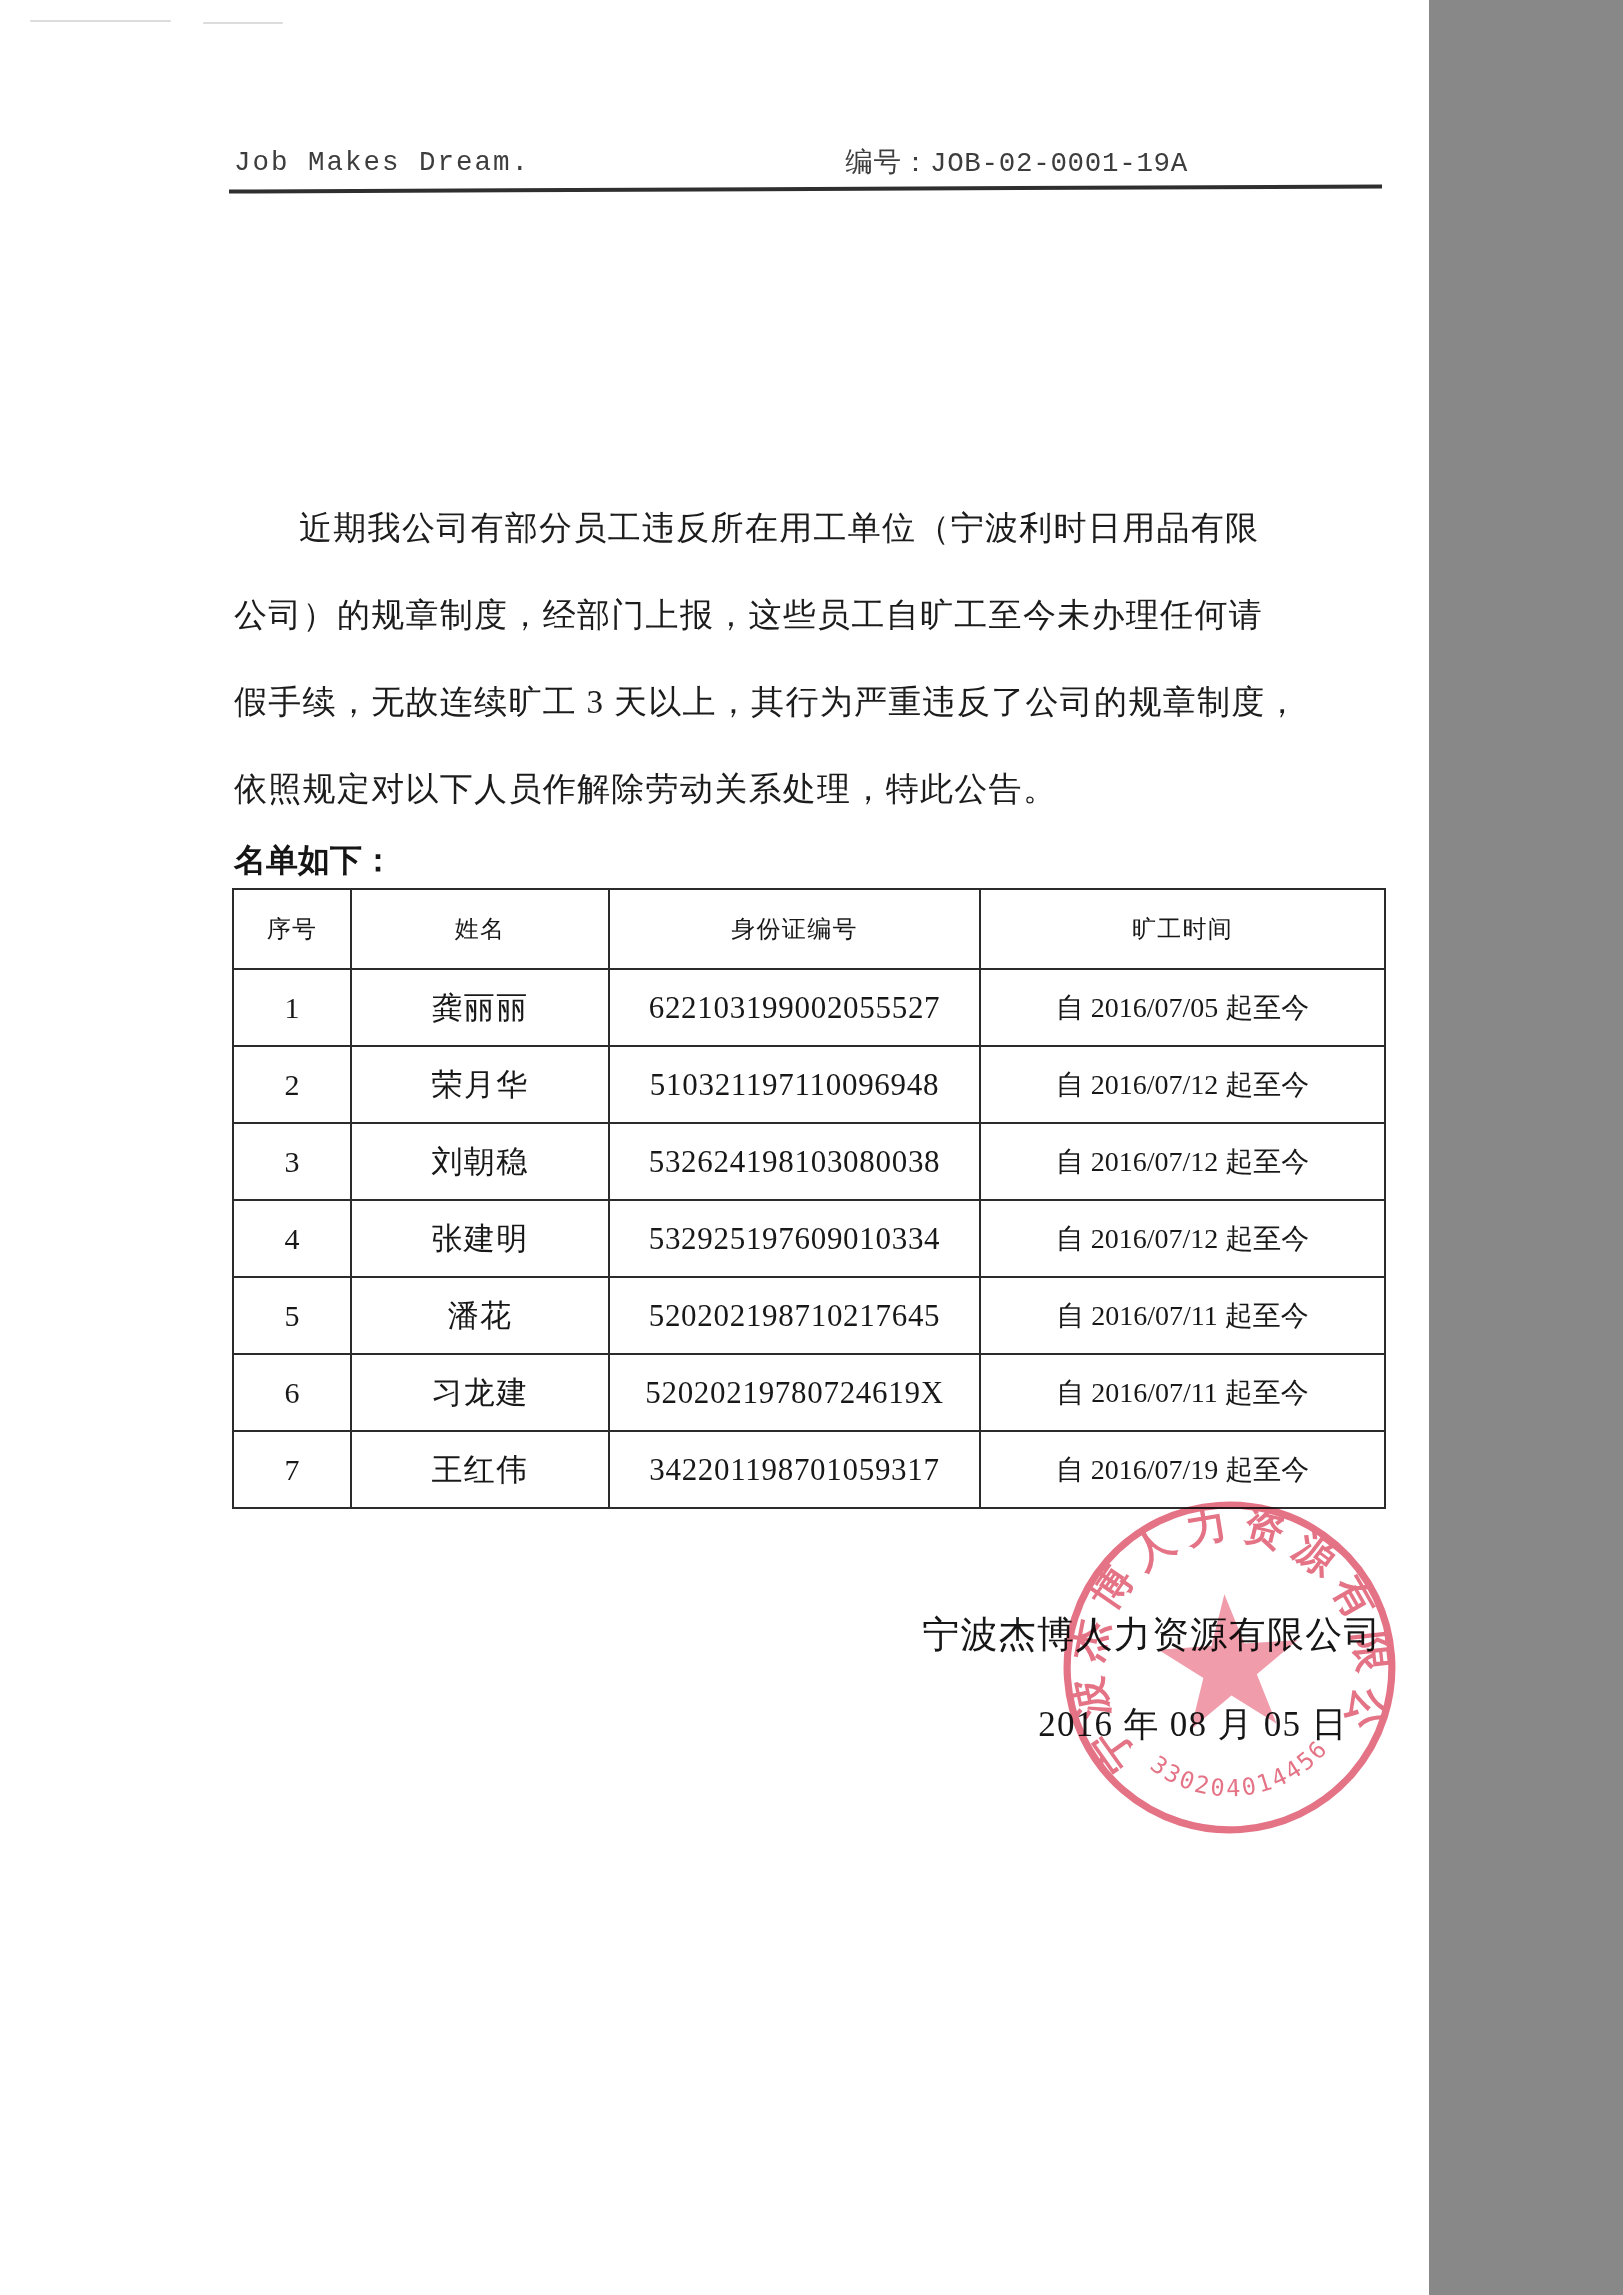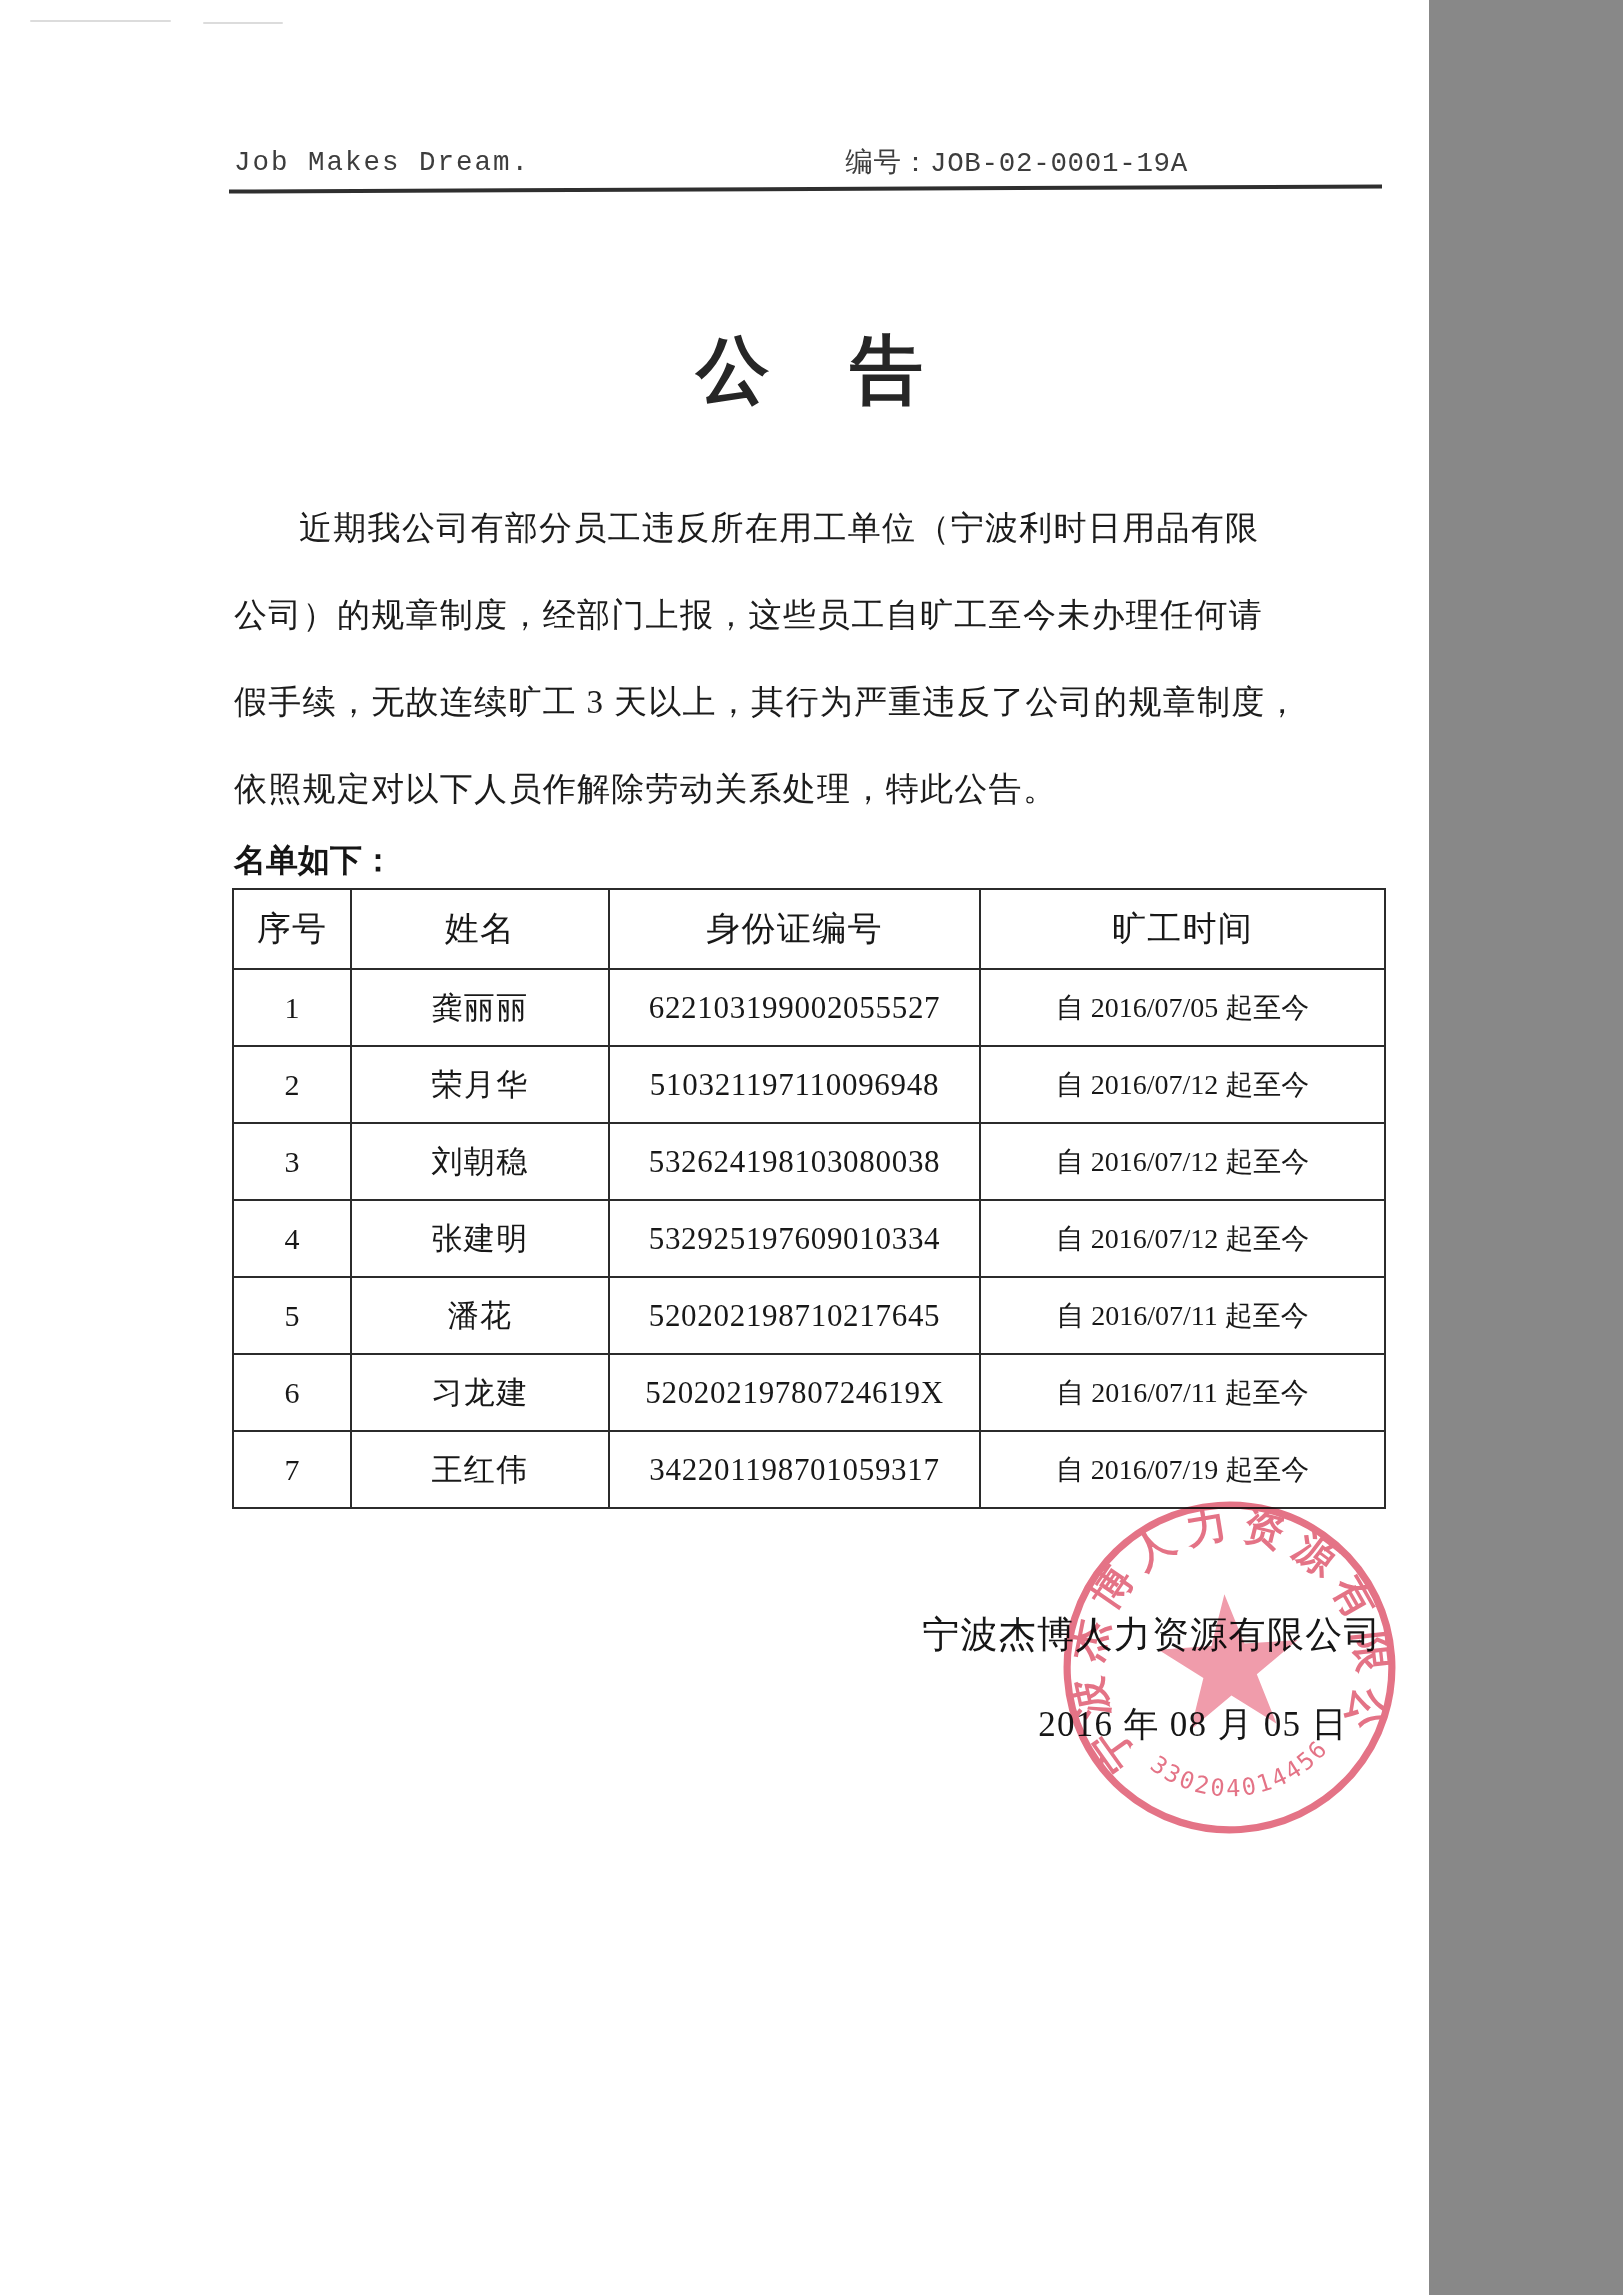--- a/index.html
+++ b/index.html
@@ -54,21 +54,21 @@
     text-align:center;vertical-align:middle;
     padding:0;font-weight:normal;color:#181818;
   }
   table.roster{border:2.6px solid #262626;}
   tr.hdr-row{height:80px;}
   tr.data-row{height:77px;}
   col.c-num{width:118px;}
   col.c-name{width:258px;}
   col.c-id{width:371px;}
   col.c-time{width:405px;}
-  .th-cell{font-size:34px;letter-spacing:1.3px;}
+  .th-cell{font-size:24px;letter-spacing:1.3px;}
   .cell-num{font-size:30px;}
   .cell-name{font-size:31px;font-weight:bold;letter-spacing:1.3px;}
   .cell-id{font-size:31px;letter-spacing:0.7px;}
   .cell-time{font-size:28px;font-weight:bold;}
   .sig-company{
     position:absolute;left:841px;top:1610px;width:622px;
     text-align:center;font-size:37px;letter-spacing:1.3px;color:#161616;
     white-space:nowrap;
   }
   .sig-date{
@@ -95,21 +95,20 @@
 
 <div class="page">
 
   <div class="artifact" style="left:29.5px;top:19.6px;width:141px;height:2.6px;"></div>
   <div class="artifact" style="left:203px;top:21.6px;width:80px;height:2px;"></div>
 
   <div class="hdr-left">Job Makes Dream.</div>
   <div class="hdr-right">编号：JOB-02-0001-19A</div>
   <div class="hdr-rule"></div>
 
-  <div class="doc-title">公　告</div>
 
   <div class="para-line p1">近期我公司有部分员工违反所在用工单位（宁波利时日用品有限</div>
   <div class="para-line p2">公司）的规章制度，经部门上报，这些员工自旷工至今未办理任何请</div>
   <div class="para-line p3">假手续，无故连续旷工 3 天以上，其行为严重违反了公司的规章制度，</div>
   <div class="para-line p4">依照规定对以下人员作解除劳动关系处理，特此公告。</div>
 
   <div class="list-label">名单如下：</div>
 
   <table class="roster">
     <colgroup>

